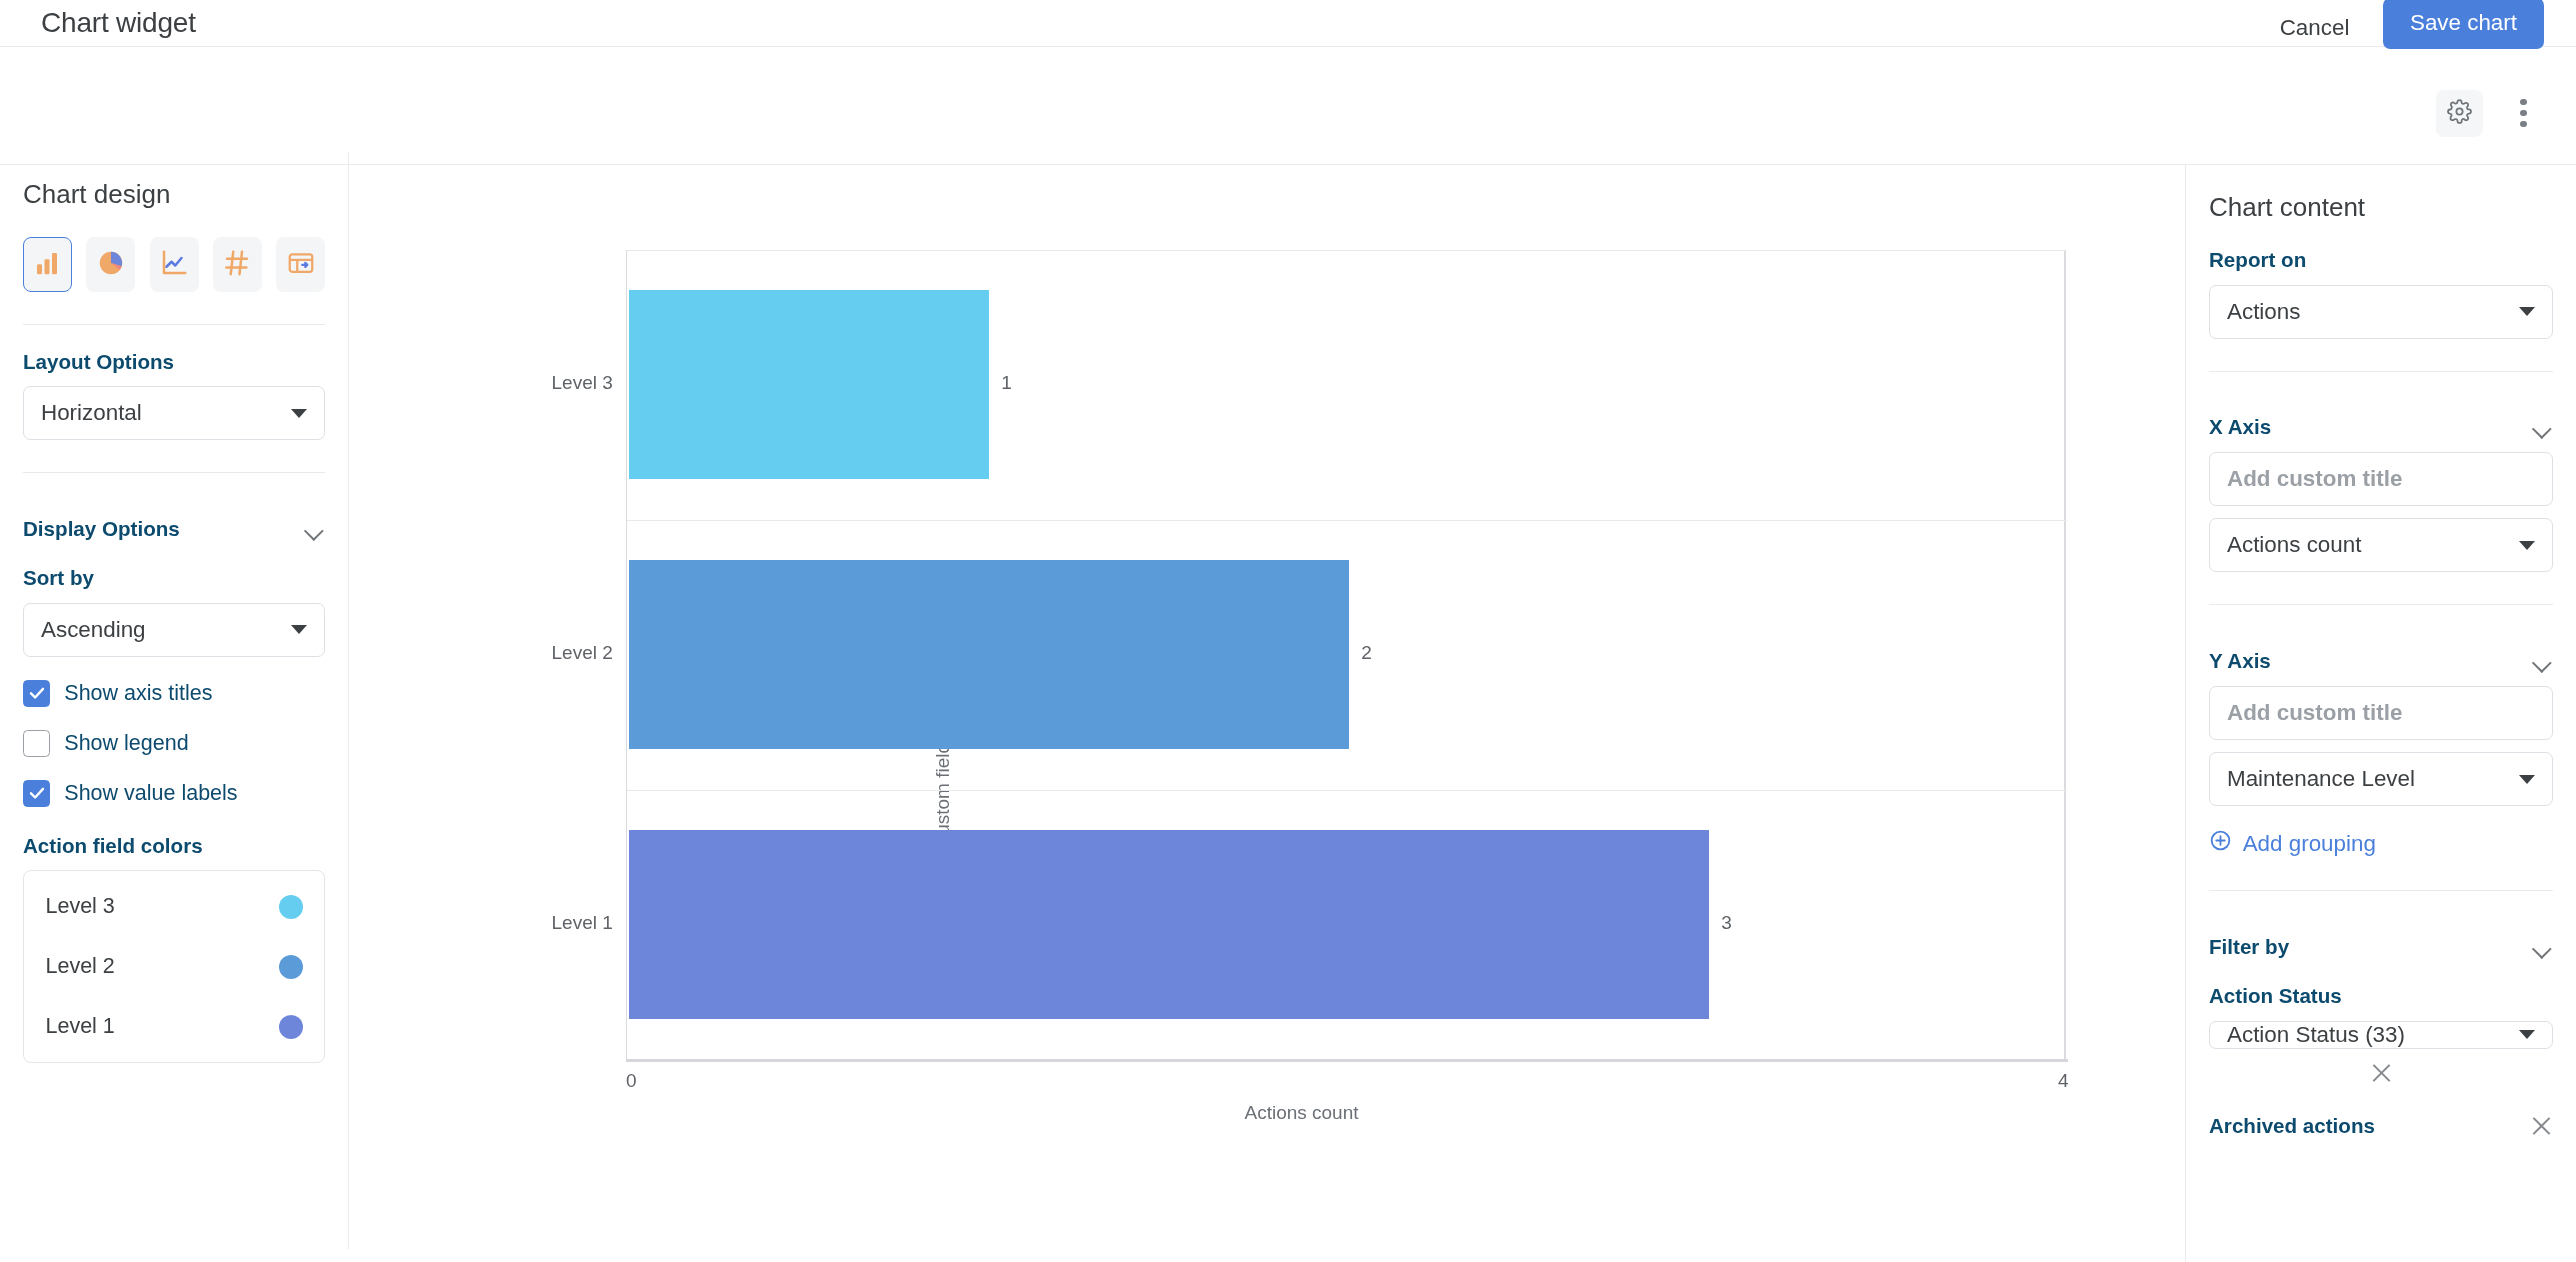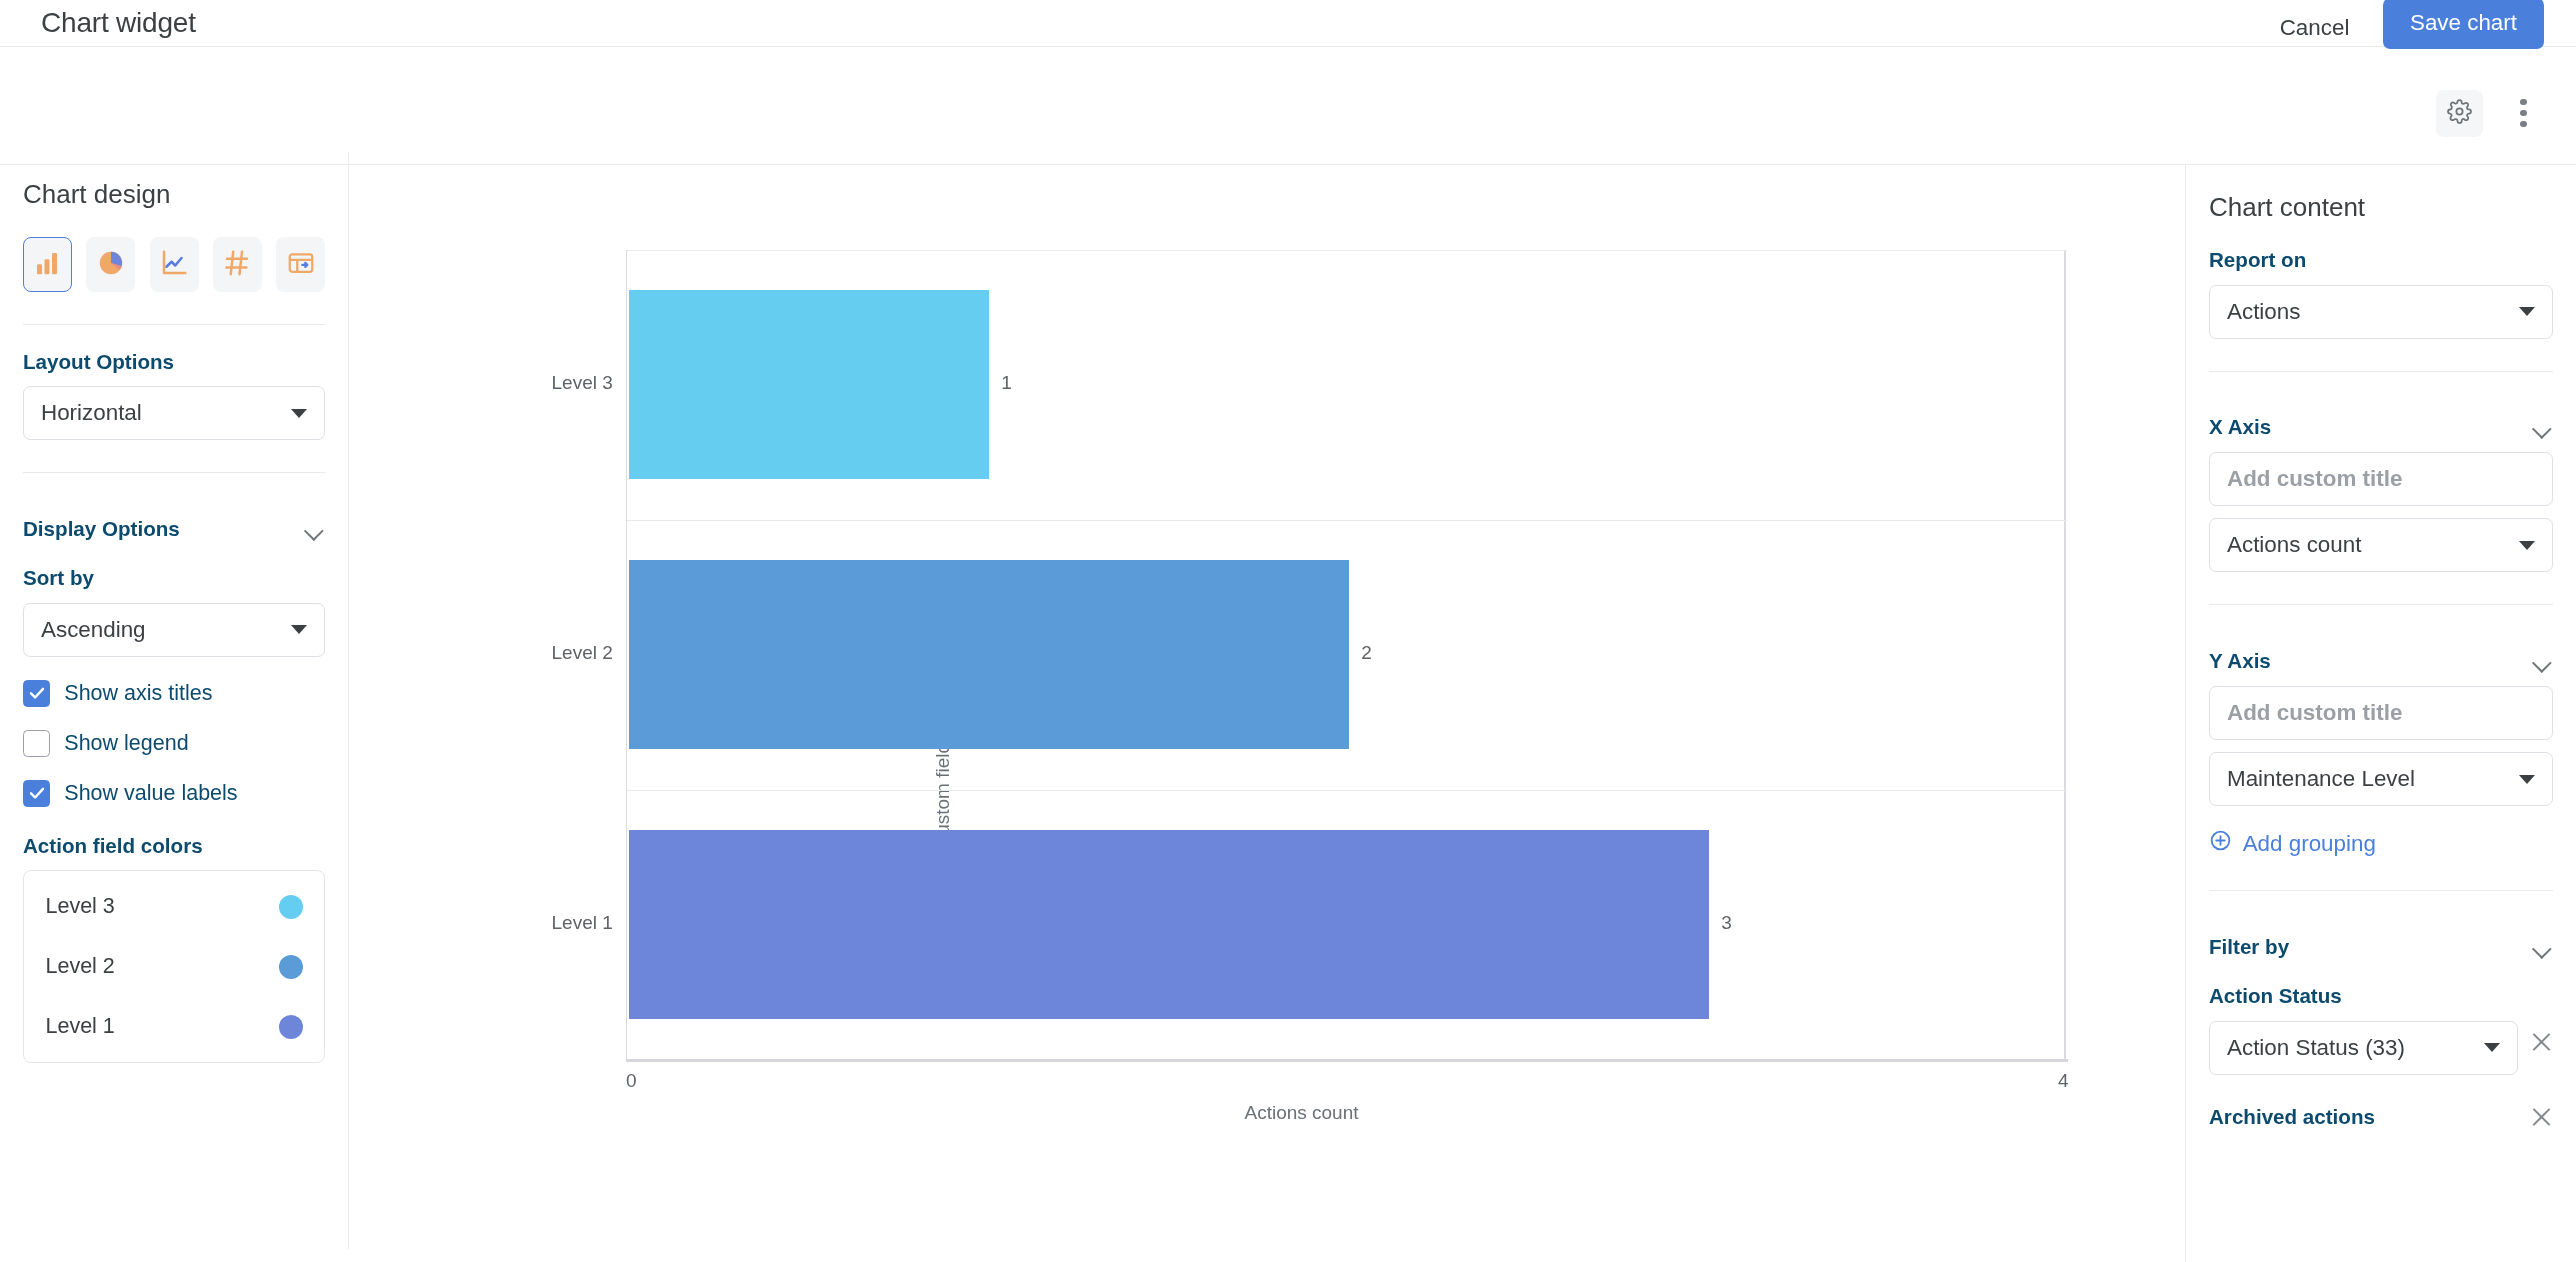--- a/index.html
+++ b/index.html
@@ -156,21 +156,21 @@
   
   .right-panel {
     position: absolute; left: 2185px; top: 165px; width: 391px; height: 1097px;
     border-left: 0.9px solid #e8eaed;
     padding: 0 23px; overflow: hidden;
   }
   .add-grouping {
     display: flex; align-items: center; gap: 10.7px; margin-top: 23px; cursor: pointer;
   }
   .add-grouping span { font-size: 22.4px; color: #4a7fdb; }
-  .filter-field-row { display: flex; align-items: center; gap: 12.5px; }
+  .filter-field-row { display: flex; align-items: center; gap: 12.5px; flex-direction: column; }
   .filter-field-row .select-box { flex: 1; }
   .x-close {
     width: 23px; height: 23px; position: relative; flex: none; cursor: pointer;
   }
   .x-close::before, .x-close::after {
     content:""; position:absolute; left:0; top:10.7px; width:23px; height:2.1px;
     background:#86898d;
   }
   .x-close::before { transform: rotate(45deg); }
   .x-close::after  { transform: rotate(-45deg); }

